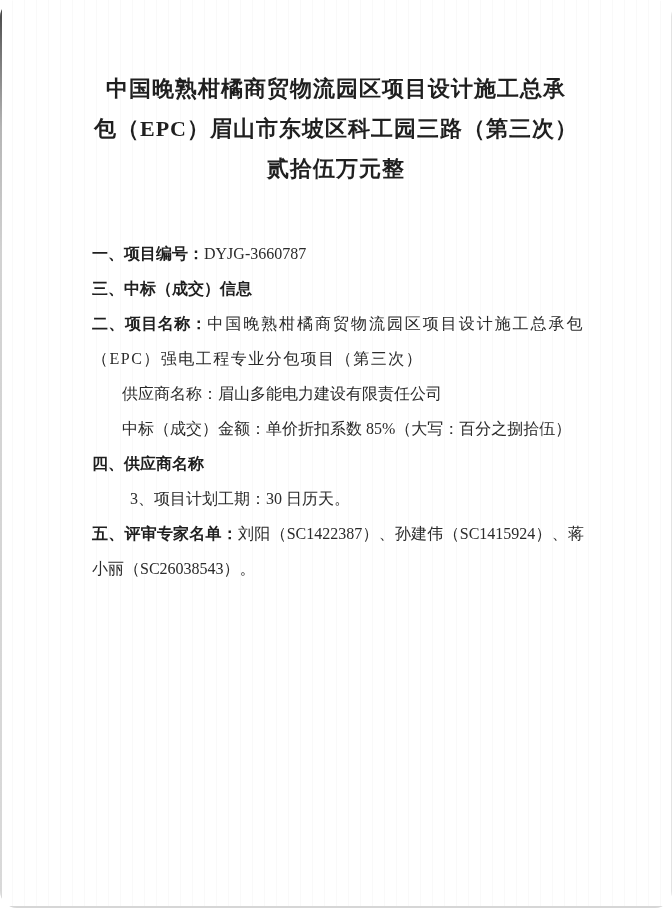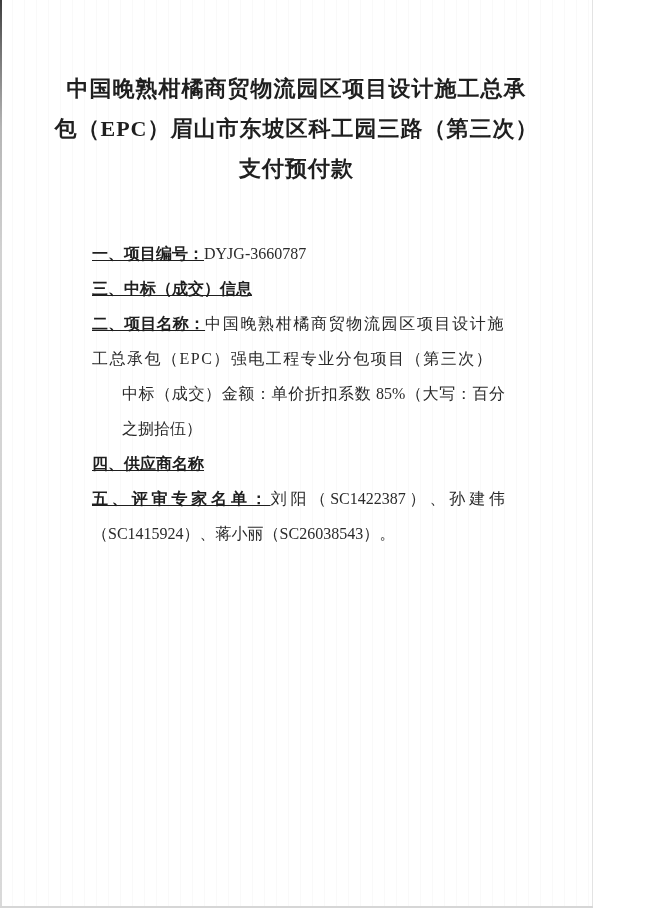--- a/index.html
+++ b/index.html
@@ -2,30 +2,31 @@
 <html><head>
 <meta charset="utf-8">
 <style>
   html, body {
     margin: 0;
     padding: 0;
     background: #ffffff;
   }
   .page {
     position: relative;
-    width: 593px;
+    width: 672px;
     height: 908px;
     overflow: hidden;
     background:
       repeating-linear-gradient(90deg,
         rgba(0,0,0,0.022) 0px, rgba(0,0,0,0.022) 1px,
         rgba(0,0,0,0) 1px, rgba(0,0,0,0) 12px),
       #ffffff;
     color: #262626;
     font-family: "Liberation Serif", "DejaVu Serif", serif;
+    border-radius: 17px;
   }
   
   .edge-left {
     position: absolute; left: 0; top: 0; bottom: 0; width: 2px;
     background: linear-gradient(180deg,
       #3c3c3c 0%, #6f6f6f 5%, #b5b5b5 14%, #d2d2d2 28%, #d9d9d9 100%);
   }
   .edge-bottom {
     position: absolute; left: 0; right: 0; bottom: 0; height: 2px;
     background: #d6d6d6;
@@ -48,59 +49,61 @@
     margin: 47px 88px 0 92px; 
     font-size: 16px;
     line-height: 35px;
     color: #2a2a2a;
   }
   .doc-body p {
     margin: 0;
     text-align: justify;
     text-justify: inter-character;
   }
-  .lbl { font-weight: bold; color: #1f1f1f; text-decoration: underline; }
+  .lbl { font-weight: bold; color: #1f1f1f; }
   .spread { letter-spacing: 1.5px; }
   .indent-sub { padding-left: 30px; }   
   .indent-num { padding-left: 38px; }   
   .para-indent { text-indent: 32px; }   
 </style>
 </head>
 <body>
 
 <div class="page">
   <div class="edge-left"></div>
   <div class="edge-right"></div>
   <div class="edge-bottom"></div>
 
   <h1 class="title">
     <span class="tline">中国晚熟柑橘商贸物流园区项目设计施工总承</span>
     <span class="tline">包（EPC）眉山市东坡区科工园三路（第三次）</span>
-    <span class="tline">支付预付款</span>
+    <span class="tline">贰拾伍万元整</span>
   </h1>
 
   <div class="doc-body">
 
     <p>
       <span class="lbl">一、项目编号：</span><span>DYJG-3660787</span>
     </p>
 
     <p>
       <span class="lbl">三、中标（成交）信息</span>
     </p>
 
     <p>
       <span class="lbl">二、项目名称：</span><span class="spread">中国晚熟柑橘商贸物流园区项目设计施工总承包（EPC）强电工程专业分包项目（第三次）</span>
     </p>
 
+    <p class="indent-sub">供应商名称：眉山多能电力建设有限责任公司</p>
     <p class="indent-sub">中标（成交）金额：单价折扣系数 85%（大写：百分之捌拾伍）</p>
 
     <p>
       <span class="lbl">四、供应商名称</span>
     </p>
 
+    <p class="indent-num">3、项目计划工期：30 日历天。</p>
 
     <p>
       <span class="lbl">五、评审专家名单：</span><span>刘阳（SC1422387）、孙建伟（SC1415924）、蒋小丽（SC26038543）。</span>
     </p>
 
   </div>
 </div>
 
 </body></html>

